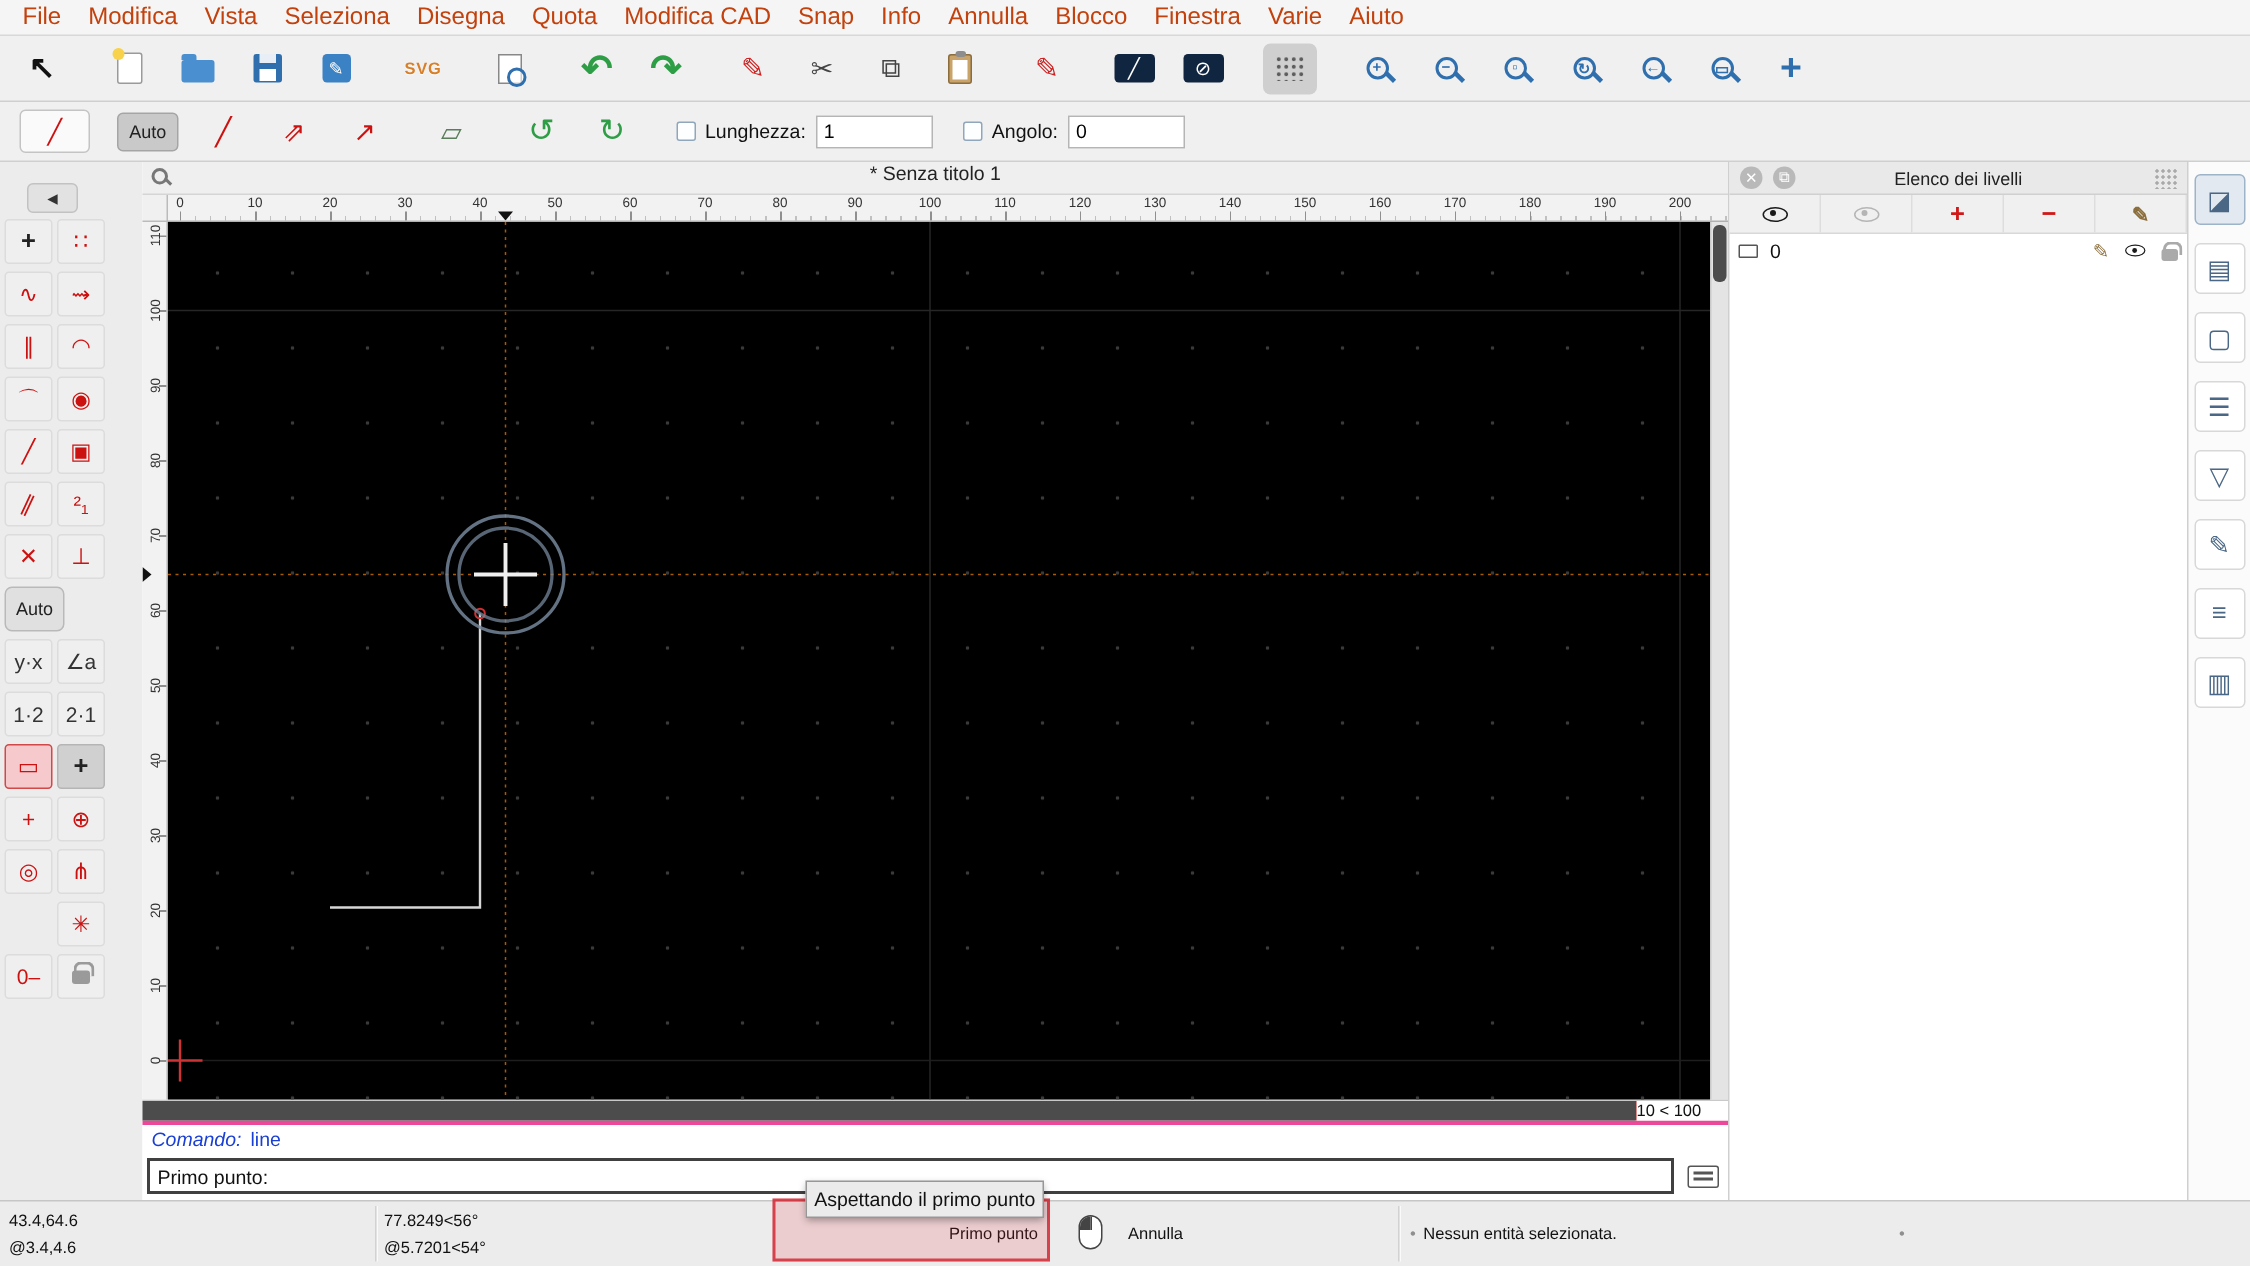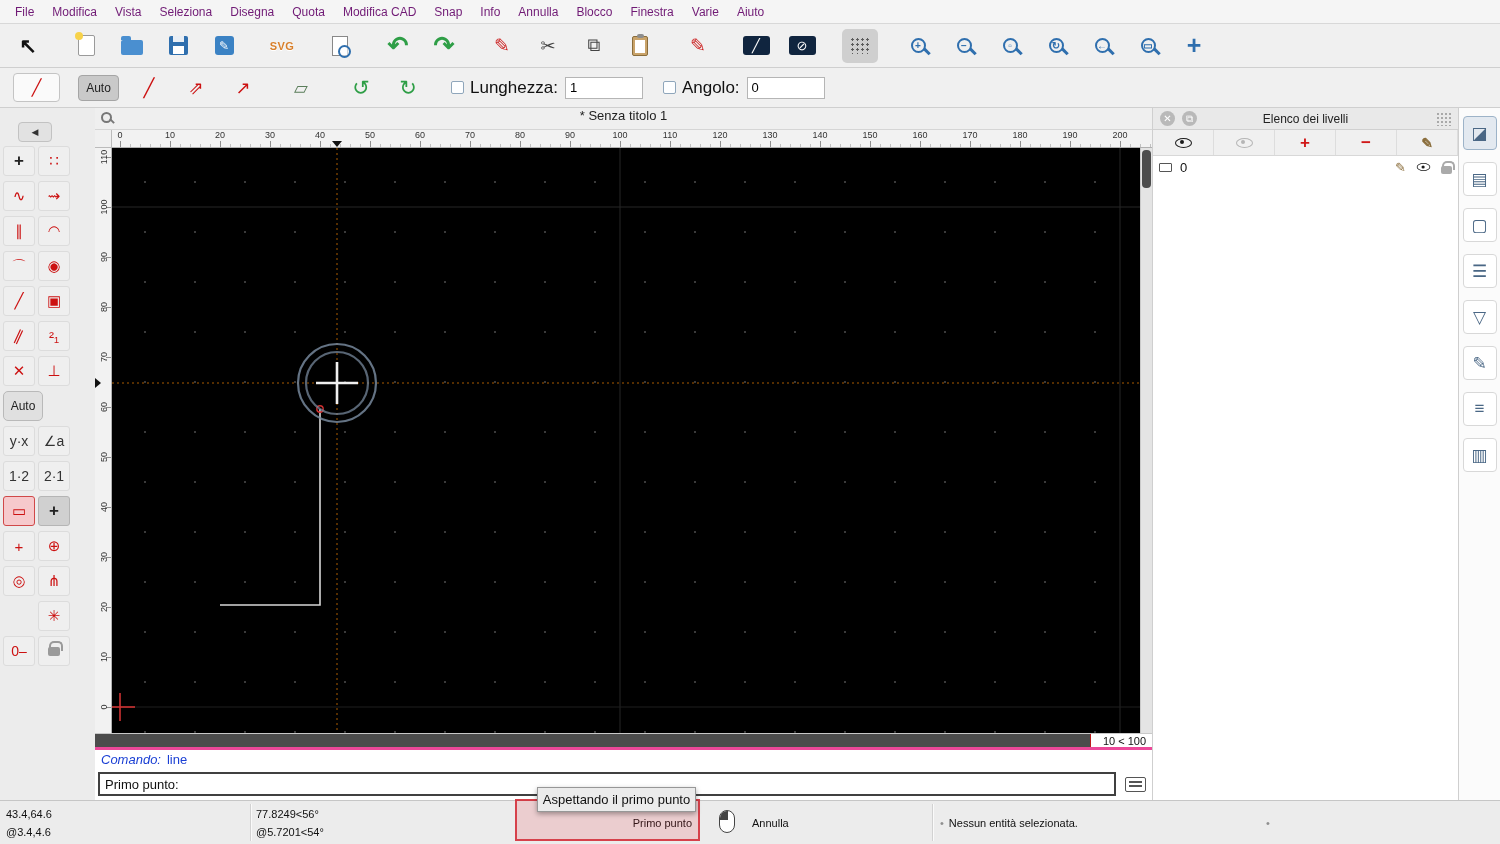--- a/index.html
+++ b/index.html
@@ -1,21 +1,21 @@
 <!DOCTYPE html>
 <html><head>
 <meta charset="utf-8">
 <style>
   *{margin:0;padding:0;box-sizing:border-box}
   html,body{width:1500px;height:844px;overflow:hidden}
   body{font-family:"Liberation Sans",sans-serif;background:#ececec;position:relative;font-size:13px;color:#111}
 
   
   .menubar{position:absolute;left:0;top:0;width:1500px;height:24px;background:#f5f5f5;border-bottom:1px solid #d8d8d8;display:flex;align-items:center;padding-left:6px}
-  .menubar .mi{padding:0 9px;font-size:12px;color:#701a75;white-space:nowrap}
+  .menubar .mi{padding:0 9px;font-size:16px;color:#c2410c;white-space:nowrap}
 
   
   .toolbar-main{position:absolute;left:0;top:24px;width:1500px;height:44px;background:#f0f0f0;border-bottom:1px solid #cfcfcf;display:flex;align-items:center;padding-left:10px}
   .tb{min-width:36px;height:34px;margin-right:10px;display:flex;align-items:center;justify-content:center;border-radius:5px}
   .tb .g{display:flex;align-items:center;justify-content:center;font-size:19px;color:#444}
   .tb.gap{margin-left:12px}
   .tb.sel{background:#cfcfcf}
   .tb.cursor .g{font-size:21px;font-weight:bold;color:#111}
   .tb.green .g{color:#2e9e46;font-size:25px;font-weight:bold}
   .tb.redpen .g{color:#cc2222;font-size:19px}
@@ -42,21 +42,21 @@
 
   
   .toolbar-tool{position:absolute;left:0;top:68px;width:1500px;height:40px;background:#f0f0f0;border-bottom:1px solid #cfcfcf;display:flex;align-items:center}
   .cur-tool{width:47px;height:29px;margin-left:13px;background:#fafafa;border:1px solid #c4c4c4;border-radius:4px;display:flex;align-items:center;justify-content:center;color:#cc1111;font-size:16px}
   .auto-btn{width:41px;height:26px;margin-left:18px;background:#c9c9c9;border:1px solid #a5a5a5;border-radius:4px;display:flex;align-items:center;justify-content:center;font-size:12px;color:#222}
   .lm{width:34px;height:30px;margin-left:13px;display:flex;align-items:center;justify-content:center;color:#cc1111;font-size:18px}
   .lm.gray{color:#5a7d5a}
   .lm.green{color:#2e9e46;font-size:21px}
   .chkgrp{display:flex;align-items:center;margin-left:26px}
   .cbx{width:13px;height:13px;background:#fdfeff;border:1px solid #8fa6bb;border-radius:2px;margin-right:6px}
-  .chkgrp .lbl{font-size:17px;color:#111;margin-right:7px}
+  .chkgrp .lbl{font-size:13px;color:#111;margin-right:7px}
   .tinput{width:78px;height:22px;border:1px solid #b5b5b5;background:#fff;font-size:13px;padding:1px 4px;font-family:"Liberation Sans",sans-serif}
 
   
   .palette{position:absolute;left:0;top:108px;width:95px;height:692px;background:#ececec}
   .collapse-btn{width:34px;height:20px;margin:14px 0 4px 18px;background:#e2e2e2;border:1px solid #c2c2c2;border-radius:4px;display:flex;align-items:center;justify-content:center;font-size:9px;color:#333}
   .pal-grid{display:grid;grid-template-columns:32px 32px;gap:5px 3px;padding-left:3px}
   .pbtn{width:32px;height:30px;background:#efefef;border:1px solid #dcdcdc;border-radius:3px;display:flex;align-items:center;justify-content:center}
   .pbtn .g{font-size:15px;color:#333}
   .pbtn.red .g{color:#cc1111}
   .pbtn.dark .g{color:#222;font-size:17px;font-weight:bold}
@@ -93,21 +93,21 @@
   .vlbl{height:50px;width:17px;flex:0 0 50px;display:flex;align-items:center;justify-content:center;font-size:9px;color:#333;transform:rotate(-90deg)}
   .vmark{position:absolute;left:0;top:230px;width:0;height:0;border-top:5px solid transparent;border-bottom:5px solid transparent;border-left:6px solid #111}
   .canvas{position:relative;width:1028px;height:585px;background-color:#000;
     background-image:radial-gradient(circle,#3a3a3a 1px,transparent 1.4px);
     background-size:50px 50px;background-position:8px 9px;overflow:hidden}
   .canvas svg{position:absolute;inset:0}
   .vscroll{width:12px;background:#e4e4e4;border-left:1px solid #c9c9c9;position:relative}
   .vthumb{position:absolute;left:1px;top:2px;width:9px;height:38px;background:#4c4c4c;border-radius:4px}
   .hscroll-row{height:14px;display:flex;background:#e4e4e4;border-top:1px solid #c9c9c9}
   .hthumb{width:995px;height:100%;background:#4c4c4c}
-  .grid-status{flex:1;background:#fff;border-left:1px solid #b91c1c;font-size:11px;color:#111;text-align:right;padding:1px 6px 0 0}
+  .grid-status{flex:1;background:#fff;border-left:1px solid #b91c1c;font-size:11px;color:#111;padding:1px 6px 0 0}
 
   
   .cmdline{height:22px;background:#fff;border-top:3px solid #ec4899;display:flex;align-items:center;padding-left:6px;font-size:13px}
   .cmd-prompt{color:#1a3fd4;font-style:italic;margin-right:6px}
   .cmd-command{color:#1a3fd4}
   .cmdinput-row{height:31px;background:#fff;display:flex;align-items:center;padding:2px 6px 3px 3px}
   .cmdfield{flex:1;height:24px;border:2px solid #404040;display:flex;align-items:center;padding-left:5px;font-size:13px;background:#fff}
   .cmdfield input{border:none;outline:none;flex:1;font:inherit;height:20px}
   .console-icon{width:21px;height:15px;border:1.6px solid #555;border-radius:2px;margin-left:9px;position:relative}
   .console-icon::after{content:"";position:absolute;left:3px;top:3px;right:3px;height:2px;background:#555;box-shadow:0 4px 0 #555}

